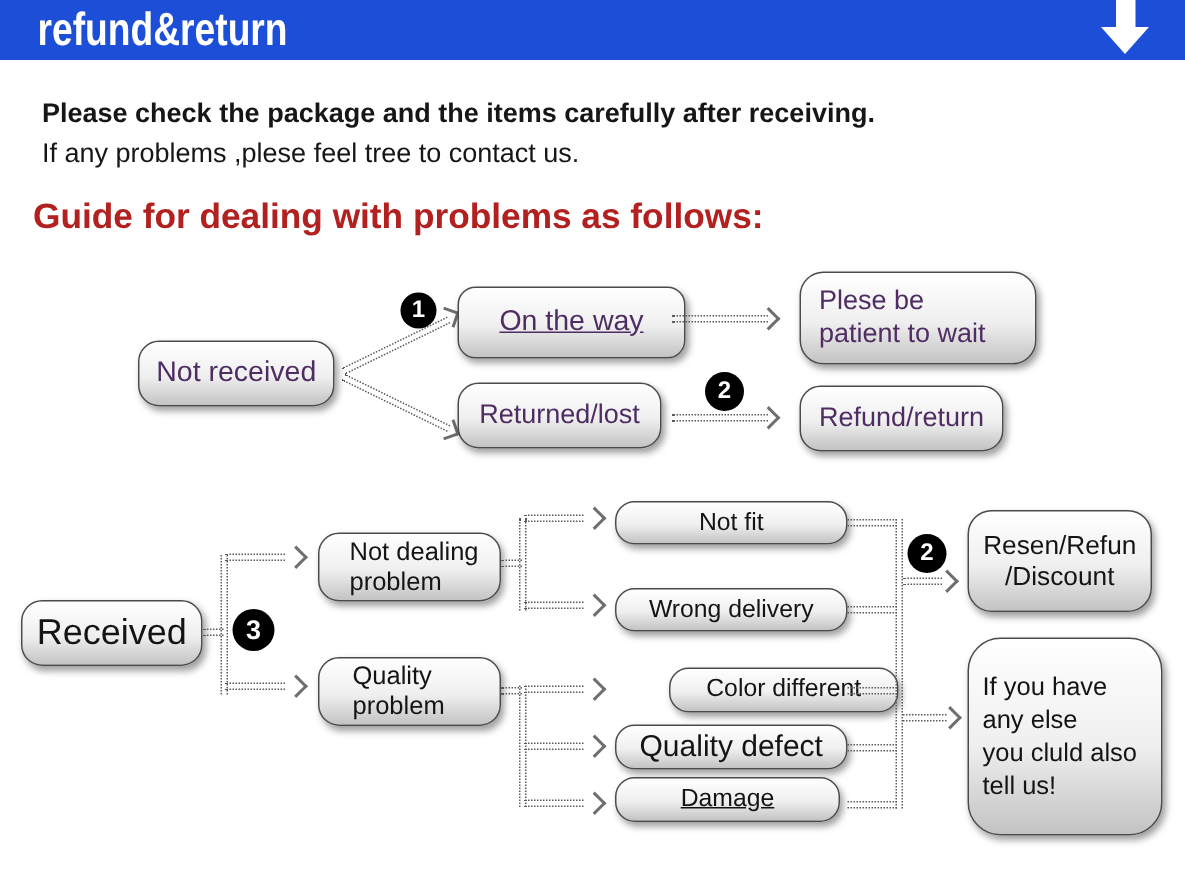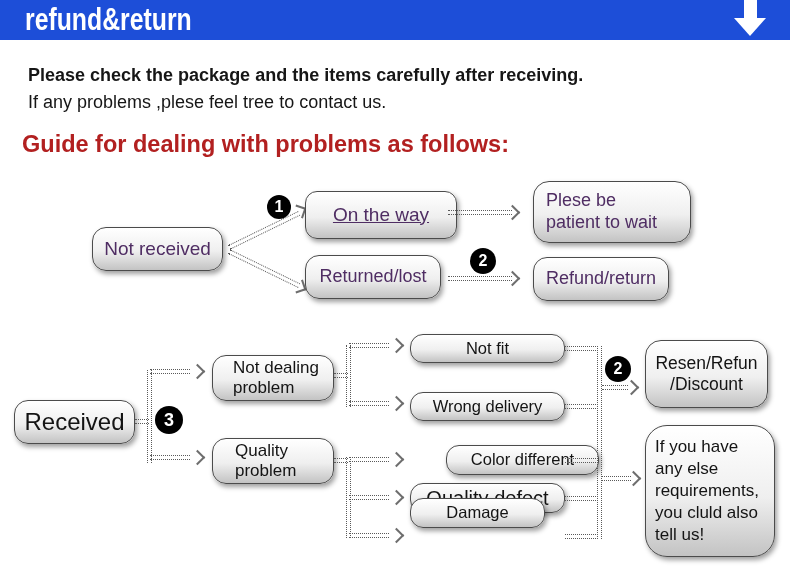--- a/index.html
+++ b/index.html
@@ -37,21 +37,21 @@
   #b-patient{left:533px;top:181px;width:158px;height:62px;border-radius:16px;padding-left:12px;}
   #b-refundreturn{left:533px;top:257px;width:136px;height:44px;}
 
   #b-received{left:14px;top:400px;width:121px;height:44px;font-size:24px;}
   #b-nqp{left:212px;top:355px;width:122px;height:46px;font-size:17px;padding-left:20px;}
   #b-qp{left:212px;top:438px;width:122px;height:46px;font-size:17px;padding-left:22px;}
   #b-notfit{left:410px;top:334px;width:155px;height:29px;font-size:16.5px;border-radius:13px;}
   #b-wrong{left:410px;top:392px;width:155px;height:29px;font-size:16.5px;border-radius:13px;}
   #b-color{left:410px;top:445px;width:153px;height:30px;font-size:16.5px;border-radius:13px;margin-left:36px;}
   #b-defect{left:410px;top:483px;width:155px;height:30px;font-size:20px;border-radius:13px;}
-  #b-damage{left:410px;top:498px;width:135px;height:30px;font-size:16.5px;border-radius:13px;}
+  #b-damage{left:410px;top:518px;width:150px;height:30px;font-size:16.5px;border-radius:13px;text-decoration:underline;}
   #b-resen{left:645px;top:340px;width:123px;height:68px;font-size:17.5px;border-radius:16px;}
   #b-note{left:645px;top:425px;width:130px;height:132px;font-size:17px;border-radius:22px;
           padding-left:9px;line-height:1.3;}
 
   
   .badge{position:absolute;background:#000;color:#fff;border-radius:50%;
          display:flex;align-items:center;justify-content:center;
          font-weight:700;font-size:16px;z-index:5;}
   #badge1{left:267px;top:195px;width:24px;height:24px;}
   #badge2a{left:470px;top:248px;width:26px;height:26px;}
@@ -227,18 +227,17 @@
     <span>Resen/Refun</span>
     <span>/Discount</span>
   </div>
 
   <div id="arr-note-bar" class="dbar"></div>
   <div id="chev-note" class="chev"></div>
 
   <div id="b-note" class="box flow2 left-align">
     <span>If you have</span>
     <span>any else</span>
-    <span>requirements,</span>
     <span>you cluld also</span>
     <span>tell us!</span>
   </div>
 
 </div>
 
 </body></html>

